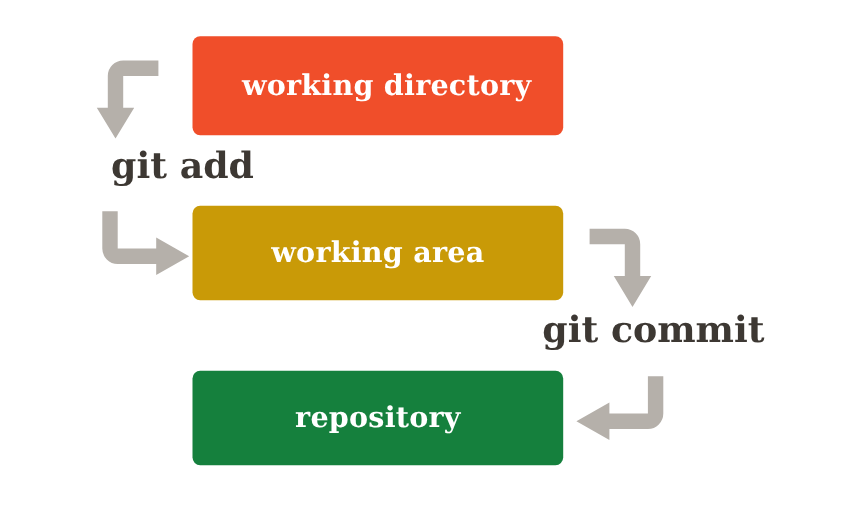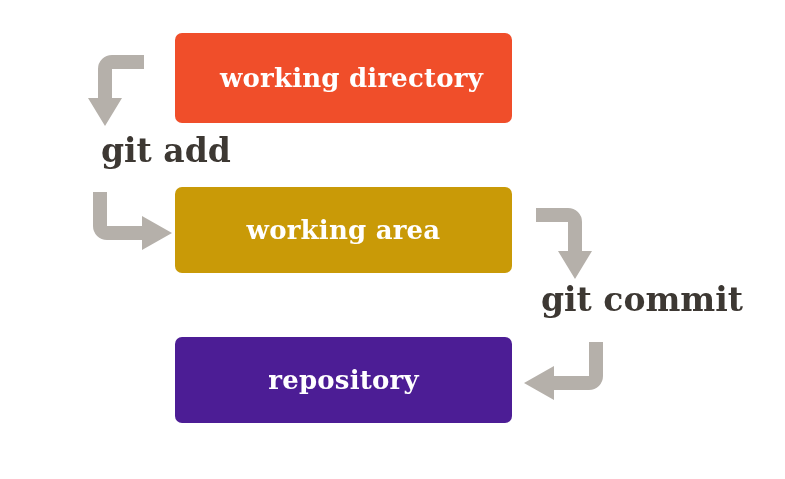--- a/index.html
+++ b/index.html
@@ -72,21 +72,20 @@
     white-space: nowrap;
   }
   #label-git-add {
     left: 58px;
     top: 134px;
     margin-left: 43px;
   }
   #label-git-commit {
     left: 493px;
     top: 283px;
-    margin-left: 48px;
   }
 
   
   .arrow-svg {
     position: absolute;
     overflow: visible;
   }
   #arrow-add-down   { left: 86px;  top: 52px;  }
   #arrow-add-right  { left: 90px;  top: 190px; }
   #arrow-commit-down{ left: 534px; top: 205px; }
@@ -154,21 +153,21 @@
   </svg>
 
   <div id="box-working-directory" class="stage-box" style="background: rgb(240, 78, 42);">
     <span class="stage-label" style="color: rgb(255, 255, 255);">working directory</span>
   </div>
 
   <div id="box-staging-area" class="stage-box" style="background: rgb(201, 154, 7);">
     <span class="stage-label" style="color: rgb(255, 255, 255);">working area</span>
   </div>
 
-  <div id="box-repository" class="stage-box" style="background: #4c1d95;">
+  <div id="box-repository" class="stage-box" style="background: #15803d;">
     <span class="stage-label" style="color: rgb(255, 255, 255);">repository</span>
   </div>
 
   <div id="label-git-add" class="command-label" style="color: rgb(61, 56, 51);">git add</div>
 
   <div id="label-git-commit" class="command-label" style="color: rgb(61, 56, 51);">git commit</div>
 
 </div>
 
 </body></html>

